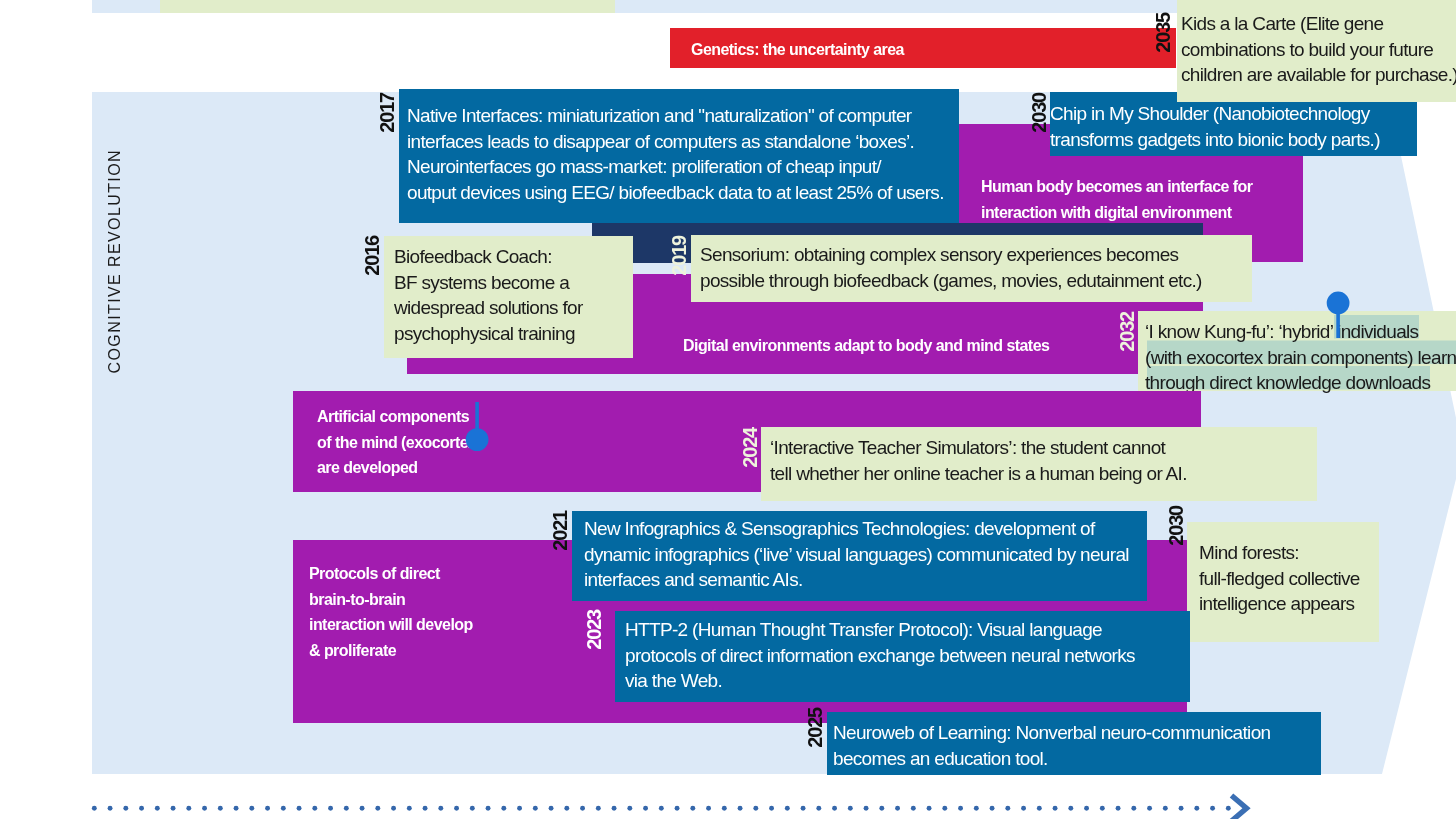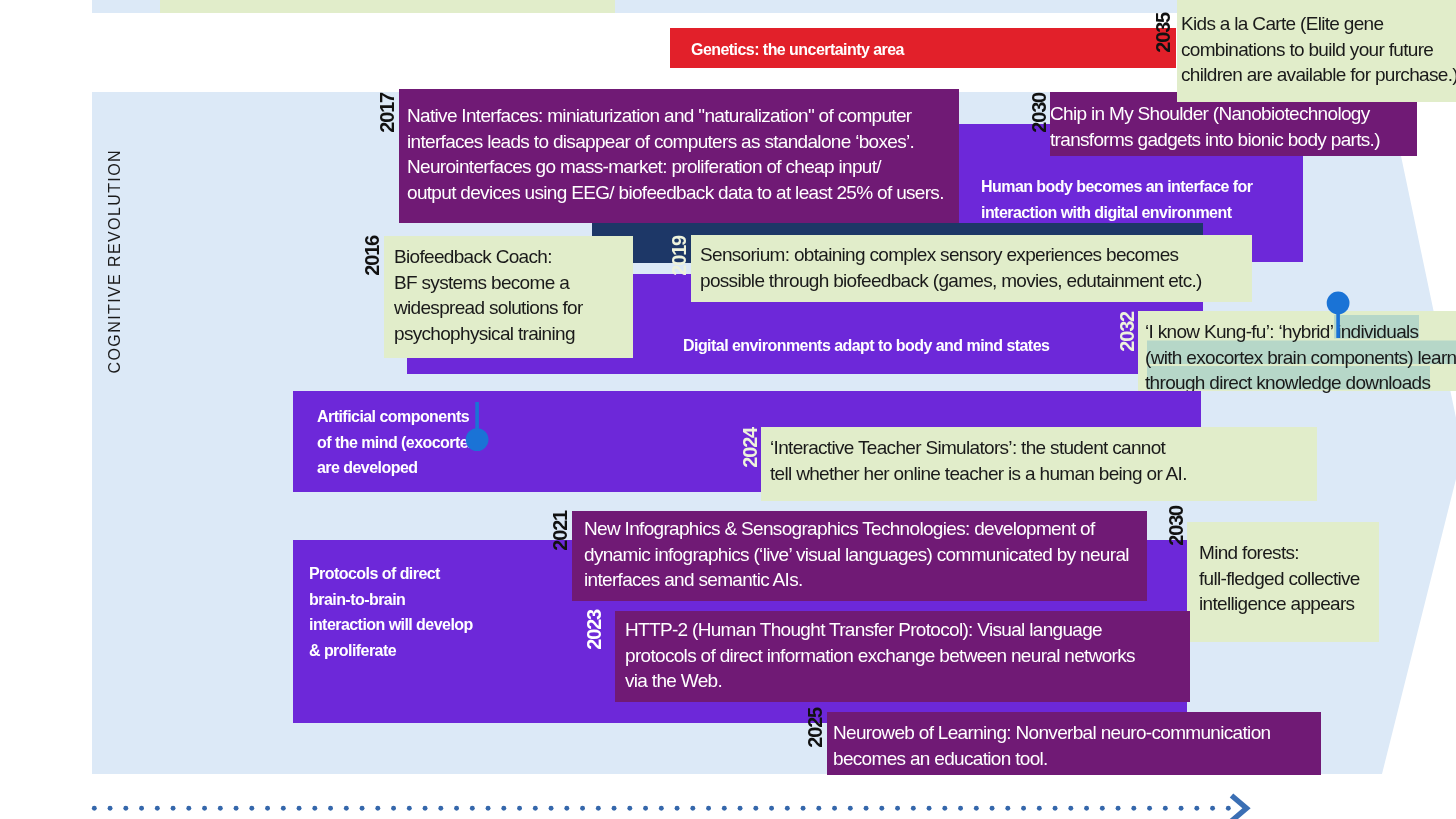--- a/index.html
+++ b/index.html
@@ -3,22 +3,22 @@
 <meta charset="utf-8">
 <title>Cognitive Revolution roadmap</title>
 <style>
   html,body{margin:0;padding:0;background:#ffffff;}
   body{width:1456px;height:819px;font-family:"Liberation Sans",sans-serif;overflow:hidden;position:relative;}
   #root{position:absolute;left:0;top:0;width:1456px;height:819px;background:#ffffff;}
   .abs{position:absolute;box-sizing:border-box;}
 
   .card{position:absolute;box-sizing:border-box;}
   .card.green{background:#e1edca;color:#1a1a1a;}
-  .card.bluemid{background:#701a75;color:#ffffff;}
-  .card.bluedark{background:#6d28d9;color:#ffffff;font-weight:bold;}
+  .card.bluemid{background:#0369a1;color:#ffffff;}
+  .card.bluedark{background:#a21caf;color:#ffffff;font-weight:bold;}
   .card.bluedark .txt{font-size:16px;letter-spacing:-0.55px;}
   .card .txt{display:block;font-size:19px;letter-spacing:-0.68px;line-height:25.7px;white-space:pre;}
   .card.pre .txt{white-space:pre;}
 
   .yr{position:absolute;font-weight:bold;font-size:20px;color:#111111;line-height:1;
       writing-mode:vertical-rl;transform:rotate(180deg);letter-spacing:-1.2px;}
   .yr.light{color:#eef3dc;}
   .yr.white{color:#ffffff;}
 
   .section-title{position:absolute;writing-mode:vertical-rl;transform:rotate(180deg);

